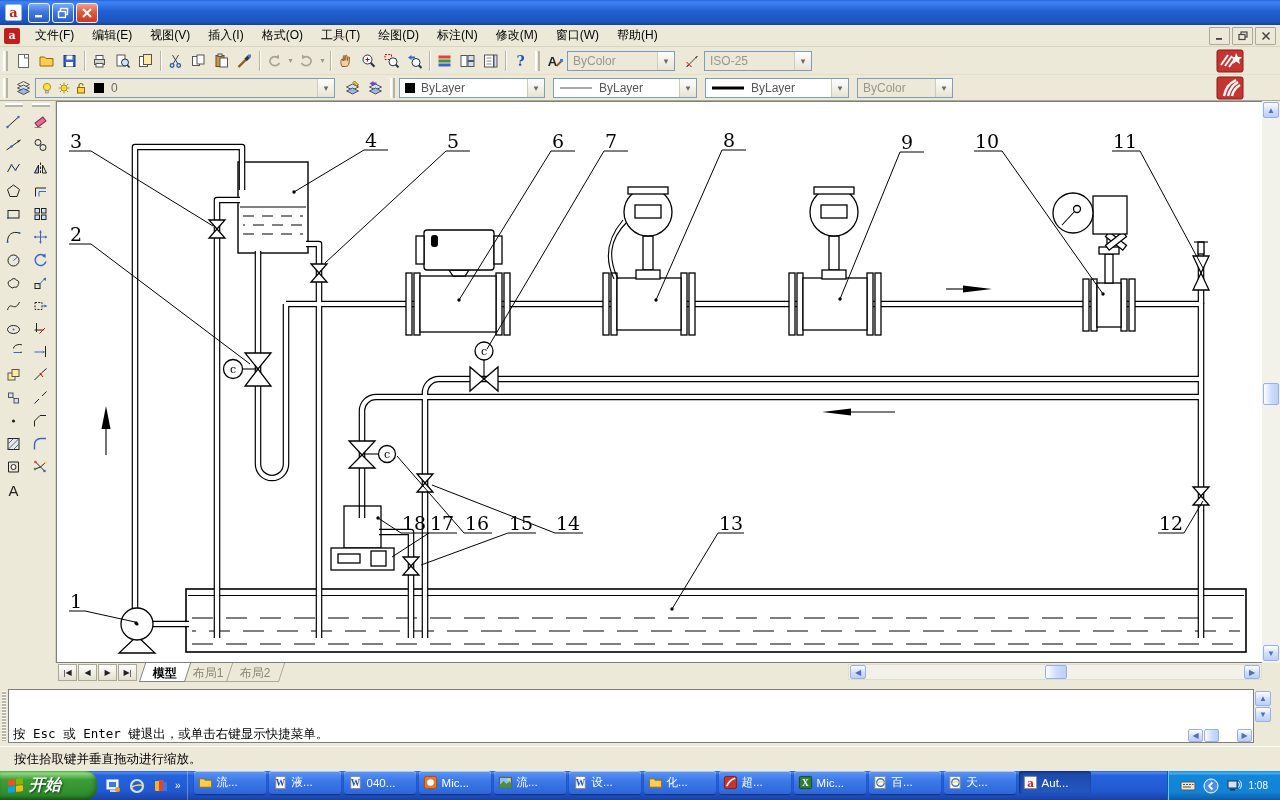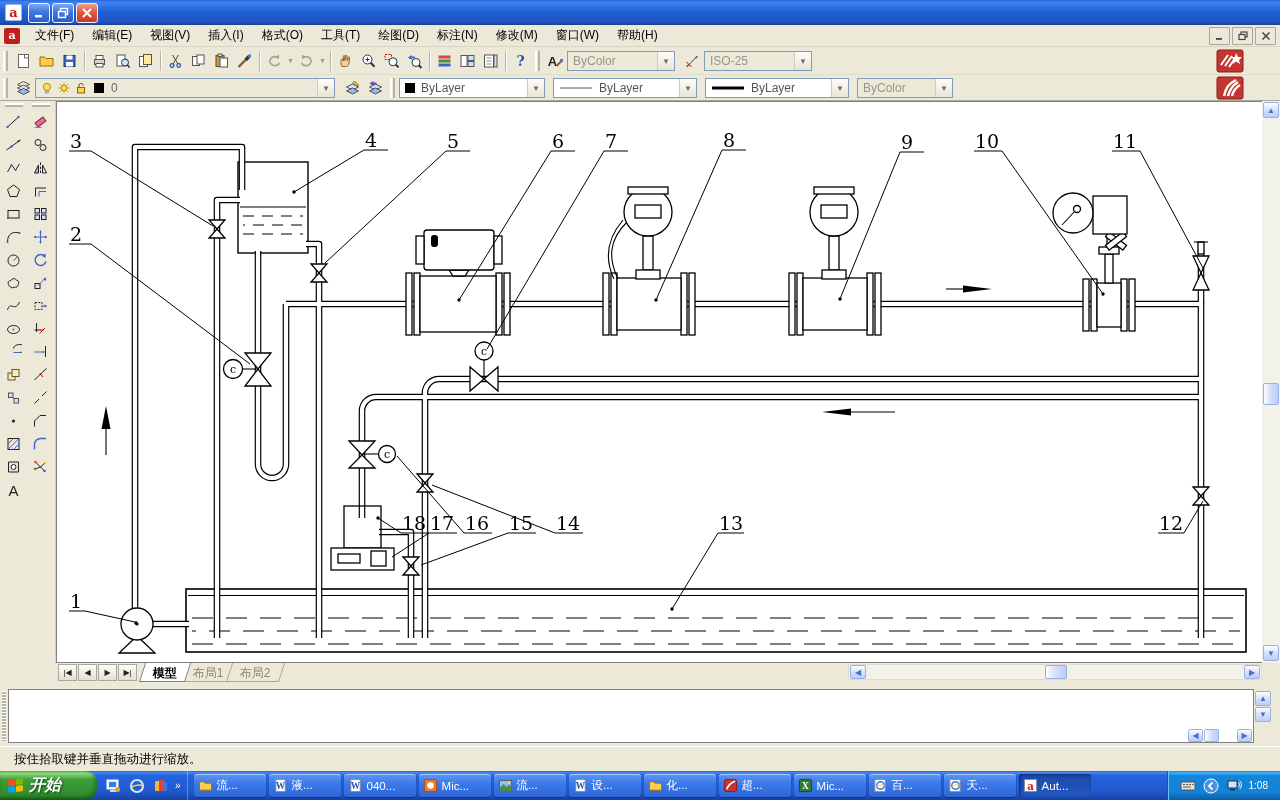--- a/index.html
+++ b/index.html
@@ -67,21 +67,21 @@
 .cmdgrip{position:absolute;left:2px;top:5px;width:4px;height:50px;background:repeating-linear-gradient(180deg,#fff 0 1px,#b8b4a4 1px 3px)}
 .cmdtext{position:absolute;left:8px;top:3px;width:1246px;height:54px;background:#fff;border:1px solid #808080;
  font-family:"DejaVu Sans Mono",monospace;font-size:12.5px;color:#000;padding:1px 4px;line-height:17px;white-space:pre}
 .cmdvs{position:absolute;left:1255px;top:5px;width:17px}
 .cmdhs{position:absolute;left:1188px;top:729px;display:flex}
 
 .statusbar{position:absolute;left:0;top:746px;width:1280px;height:25px;background:#ece9d8;border-top:1px solid #fff;
  display:flex;align-items:center;padding-left:14px;color:#000;font-size:12.5px}
 
 .taskbar{position:absolute;left:0;top:771px;width:1280px;height:29px;
- background:linear-gradient(180deg,#245edb 0%,#4a8af2 6%,#2563dd 14%,#2159cf 70%,#1941a5 100%);display:flex;align-items:center}
+ background:linear-gradient(180deg,#245edb 0%,#4a8af2 6%,#2563dd 14%,#2159cf 70%,#1941a5 100%);display:flex;align-items:flex-start}
 .startbtn{width:97px;height:29px;border-radius:0 12px 12px 0;
  background:linear-gradient(180deg,#4fb84a 0%,#8ed77f 8%,#3d9e38 30%,#2f8a2c 85%,#1e6a1c 100%);
  display:flex;align-items:center;padding-left:8px;box-shadow: inset -2px -2px 4px rgba(0,40,0,.35)}
 .startflag{display:grid;grid-template-columns:7px 7px;grid-template-rows:6px 6px;gap:1px;transform:skewY(-6deg);margin-right:6px}
 .startflag i{border-radius:1px}
 .startlabel{color:#fff;font-weight:bold;font-style:italic;font-size:16px;text-shadow:1px 1px 2px #14421a}
 .ql{display:flex;align-items:center;padding:0 4px;border-right:1px solid rgba(255,255,255,.3);height:29px}
 .qlico{width:18px;height:18px;margin:0 3px;display:flex;align-items:center;justify-content:center}
 .chev{color:#fff;font-size:10px;margin:0 2px}
 .tasks{display:flex;align-items:center;gap:3px;padding-left:6px;flex:1}
@@ -891,21 +891,21 @@
   <div class="hscroll">
     <div class="sb" style="left:1px;top:0;width:16px;height:14px">◀</div>
     <div class="sb thumbtex" style="left:196px;top:0;width:22px;height:14px"></div>
     <div class="sb" style="left:395px;top:0;width:16px;height:14px">▶</div>
   </div>
 </div>
 
 <div class="cmdwin">
   <div class="cmdgrip"></div>
   <div class="cmdtext"><br>
-<br>
+<span>按 Esc 或 Enter 键退出，或单击右键显示快捷菜单。</span><br>
 <span></span></div>
   <div class="cmdvs">
     <div class="sb" style="position:relative;width:16px;height:15px;margin-bottom:1px">▲</div>
     <div class="sb" style="position:relative;width:16px;height:15px">▼</div>
   </div>
 </div>
 <div class="cmdhs">
   <div class="sb" style="position:relative;width:15px;height:13px">◀</div>
   <div class="sb thumbtex" style="position:relative;width:15px;height:13px;margin-left:1px"></div>
   <div class="sb" style="position:relative;width:15px;height:13px;margin-left:18px">▶</div>

